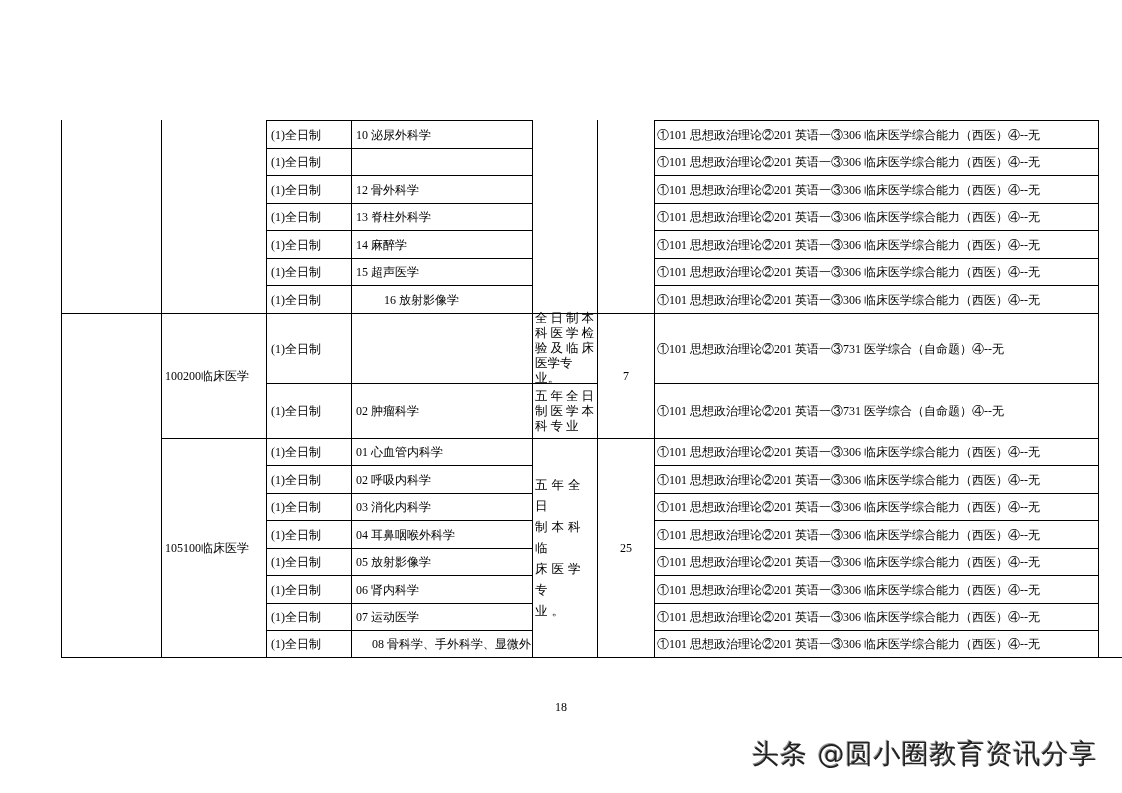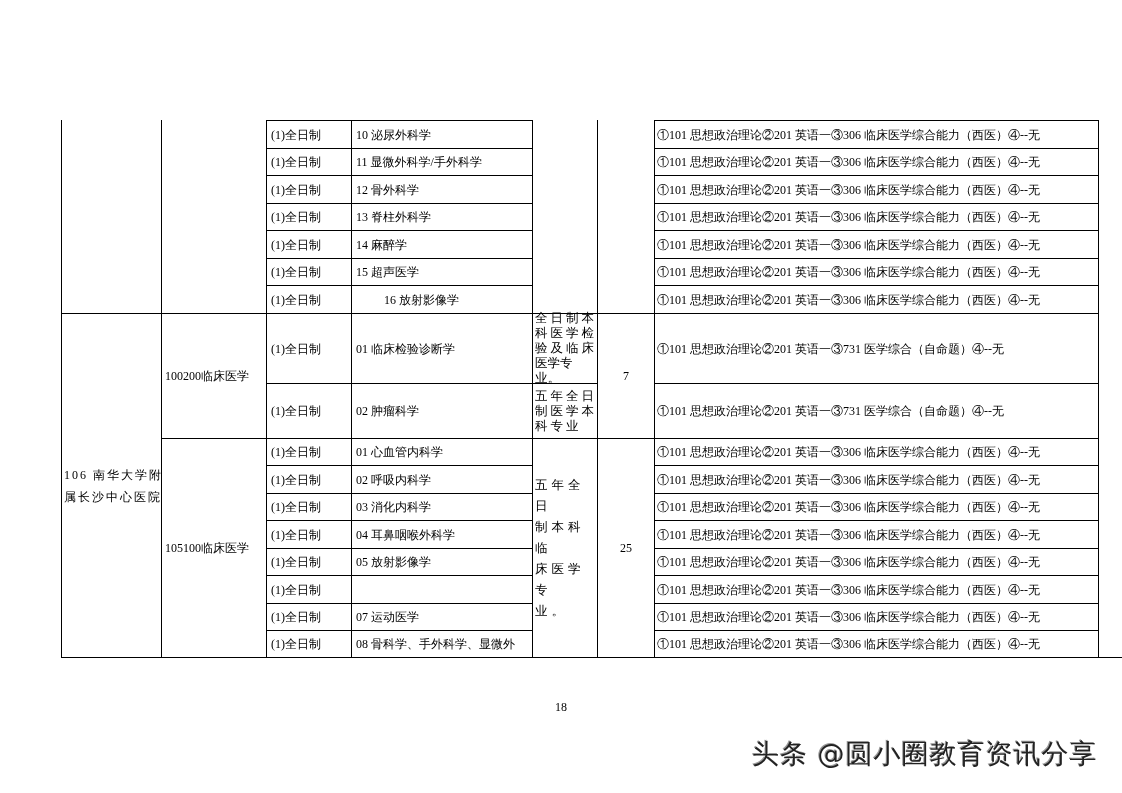--- a/index.html
+++ b/index.html
@@ -69,21 +69,20 @@
   <div class="ln h" style="left:266px;top:630px;width:267px;"></div>
   <div class="ln h" style="left:654px;top:630px;width:445px;"></div>
 
   <div class="ln h" style="left:61px;top:657px;width:1061px;"></div>
 
   <div class="cell" style="left:267px;top:121px;width:84px;height:27px;">(1)全日制</div>
   <div class="cell" style="left:352px;top:121px;width:180px;height:27px;">10 泌尿外科学</div>
   <div class="cell" style="left:655px;top:121px;width:443px;height:27px;padding-left:2px;">①101 思想政治理论②201 英语一③306 临床医学综合能力（西医）④--无</div>
 
   <div class="cell" style="left:267px;top:149px;width:84px;height:26px;">(1)全日制</div>
-  <div class="cell" style="left:352px;top:149px;width:180px;height:26px;">11 显微外科学/手外科学</div>
   <div class="cell" style="left:655px;top:149px;width:443px;height:26px;padding-left:2px;">①101 思想政治理论②201 英语一③306 临床医学综合能力（西医）④--无</div>
 
   <div class="cell" style="left:267px;top:176px;width:84px;height:27px;">(1)全日制</div>
   <div class="cell" style="left:352px;top:176px;width:180px;height:27px;">12 骨外科学</div>
   <div class="cell" style="left:655px;top:176px;width:443px;height:27px;padding-left:2px;">①101 思想政治理论②201 英语一③306 临床医学综合能力（西医）④--无</div>
 
   <div class="cell" style="left:267px;top:204px;width:84px;height:26px;">(1)全日制</div>
   <div class="cell" style="left:352px;top:204px;width:180px;height:26px;">13 脊柱外科学</div>
   <div class="cell" style="left:655px;top:204px;width:443px;height:26px;padding-left:2px;">①101 思想政治理论②201 英语一③306 临床医学综合能力（西医）④--无</div>
 
@@ -92,29 +91,24 @@
   <div class="cell" style="left:655px;top:231px;width:443px;height:27px;padding-left:2px;">①101 思想政治理论②201 英语一③306 临床医学综合能力（西医）④--无</div>
 
   <div class="cell" style="left:267px;top:259px;width:84px;height:26px;">(1)全日制</div>
   <div class="cell" style="left:352px;top:259px;width:180px;height:26px;">15 超声医学</div>
   <div class="cell" style="left:655px;top:259px;width:443px;height:26px;padding-left:2px;">①101 思想政治理论②201 英语一③306 临床医学综合能力（西医）④--无</div>
 
   <div class="cell" style="left:267px;top:286px;width:84px;height:27px;">(1)全日制</div>
   <div class="cell" style="left:352px;top:286px;width:180px;height:27px;margin-left:28px;">16 放射影像学</div>
   <div class="cell" style="left:655px;top:286px;width:443px;height:27px;padding-left:2px;">①101 思想政治理论②201 英语一③306 临床医学综合能力（西医）④--无</div>
 
-  <div class="cell" style="left:62px;top:314px;width:99px;height:343px;flex-direction:column;justify-content:center;align-items:flex-start;padding-left:2px;letter-spacing:2px;line-height:22px;">
-    <span>106 南华大学附</span>
-    <span>属长沙中心医院</span>
-  </div>
 
   <div class="cell" style="left:162px;top:314px;width:104px;height:124px;padding-left:3px;">100200临床医学</div>
 
   <div class="cell" style="left:267px;top:314px;width:84px;height:69px;">(1)全日制</div>
-  <div class="cell" style="left:352px;top:314px;width:180px;height:69px;">01 临床检验诊断学</div>
   <div class="cell wrap" style="left:533px;top:314px;width:64px;height:69px;flex-direction:column;align-items:center;padding-left:2px;justify-content:center;">
     <span>全日制本</span>
     <span>科医学检</span>
     <span>验及临床</span>
     <span style="letter-spacing:0;">医学专业。</span>
   </div>
   <div class="cell center" style="left:598px;top:314px;width:56px;height:124px;">7</div>
   <div class="cell" style="left:655px;top:314px;width:443px;height:69px;padding-left:2px;">①101 思想政治理论②201 英语一③731 医学综合（自命题）④--无</div>
 
   <div class="cell" style="left:267px;top:384px;width:84px;height:54px;">(1)全日制</div>
@@ -149,25 +143,26 @@
 
   <div class="cell" style="left:267px;top:521px;width:84px;height:27px;">(1)全日制</div>
   <div class="cell" style="left:352px;top:521px;width:180px;height:27px;">04 耳鼻咽喉外科学</div>
   <div class="cell" style="left:655px;top:521px;width:443px;height:27px;padding-left:2px;">①101 思想政治理论②201 英语一③306 临床医学综合能力（西医）④--无</div>
 
   <div class="cell" style="left:267px;top:549px;width:84px;height:26px;">(1)全日制</div>
   <div class="cell" style="left:352px;top:549px;width:180px;height:26px;">05 放射影像学</div>
   <div class="cell" style="left:655px;top:549px;width:443px;height:26px;padding-left:2px;">①101 思想政治理论②201 英语一③306 临床医学综合能力（西医）④--无</div>
 
   <div class="cell" style="left:267px;top:576px;width:84px;height:27px;">(1)全日制</div>
+  <div class="cell" style="left:352px;top:576px;width:180px;height:27px;">06 肾内科学</div>
   <div class="cell" style="left:655px;top:576px;width:443px;height:27px;padding-left:2px;">①101 思想政治理论②201 英语一③306 临床医学综合能力（西医）④--无</div>
 
   <div class="cell" style="left:267px;top:604px;width:84px;height:26px;">(1)全日制</div>
   <div class="cell" style="left:352px;top:604px;width:180px;height:26px;">07 运动医学</div>
   <div class="cell" style="left:655px;top:604px;width:443px;height:26px;padding-left:2px;">①101 思想政治理论②201 英语一③306 临床医学综合能力（西医）④--无</div>
 
   <div class="cell" style="left:267px;top:631px;width:84px;height:26px;">(1)全日制</div>
-  <div class="cell" style="left:352px;top:631px;width:180px;height:26px;overflow:hidden;">08 骨科学、手外科学、显微外</div>
+  <div class="cell" style="left:368px;top:631px;width:180px;height:26px;overflow:hidden;">08 骨科学、手外科学、显微外</div>
   <div class="cell" style="left:655px;top:631px;width:443px;height:26px;padding-left:2px;">①101 思想政治理论②201 英语一③306 临床医学综合能力（西医）④--无</div>
 
   <div class="pageno">18</div>
   <div class="watermark">头条 @圆小圈教育资讯分享</div>
 </div>
 
 </body></html>

